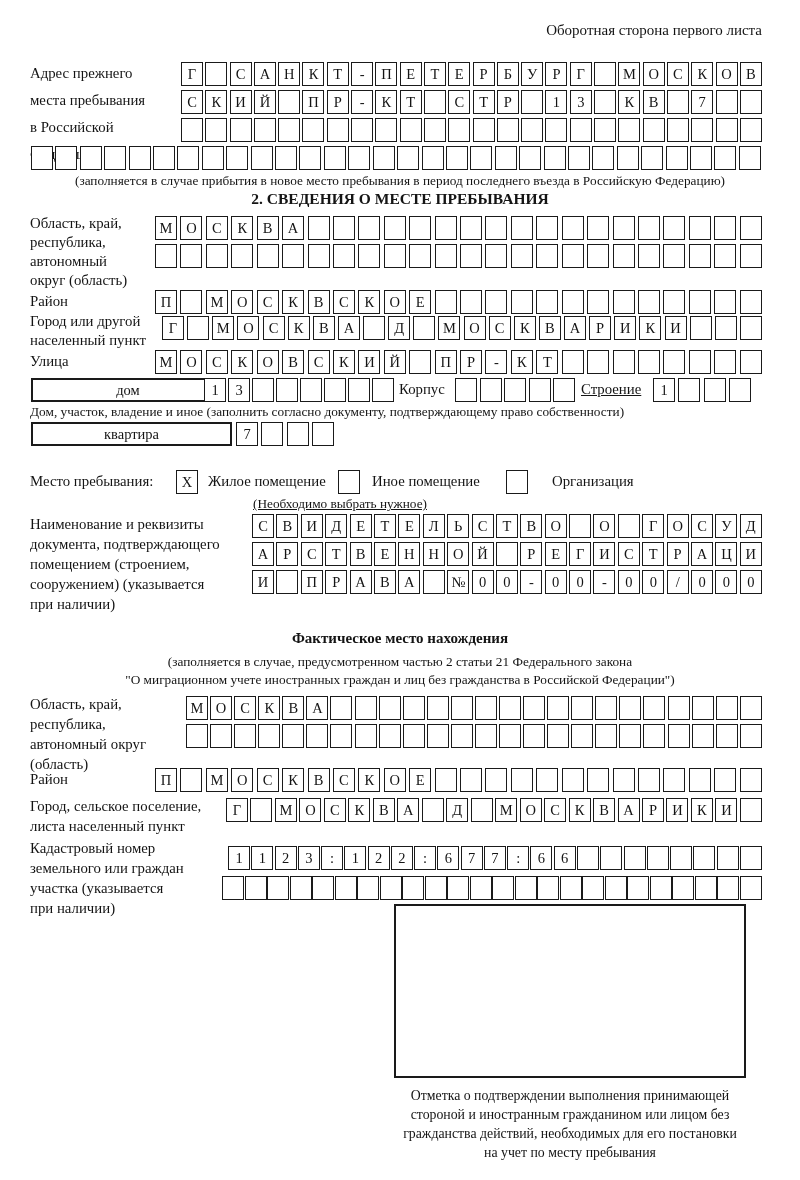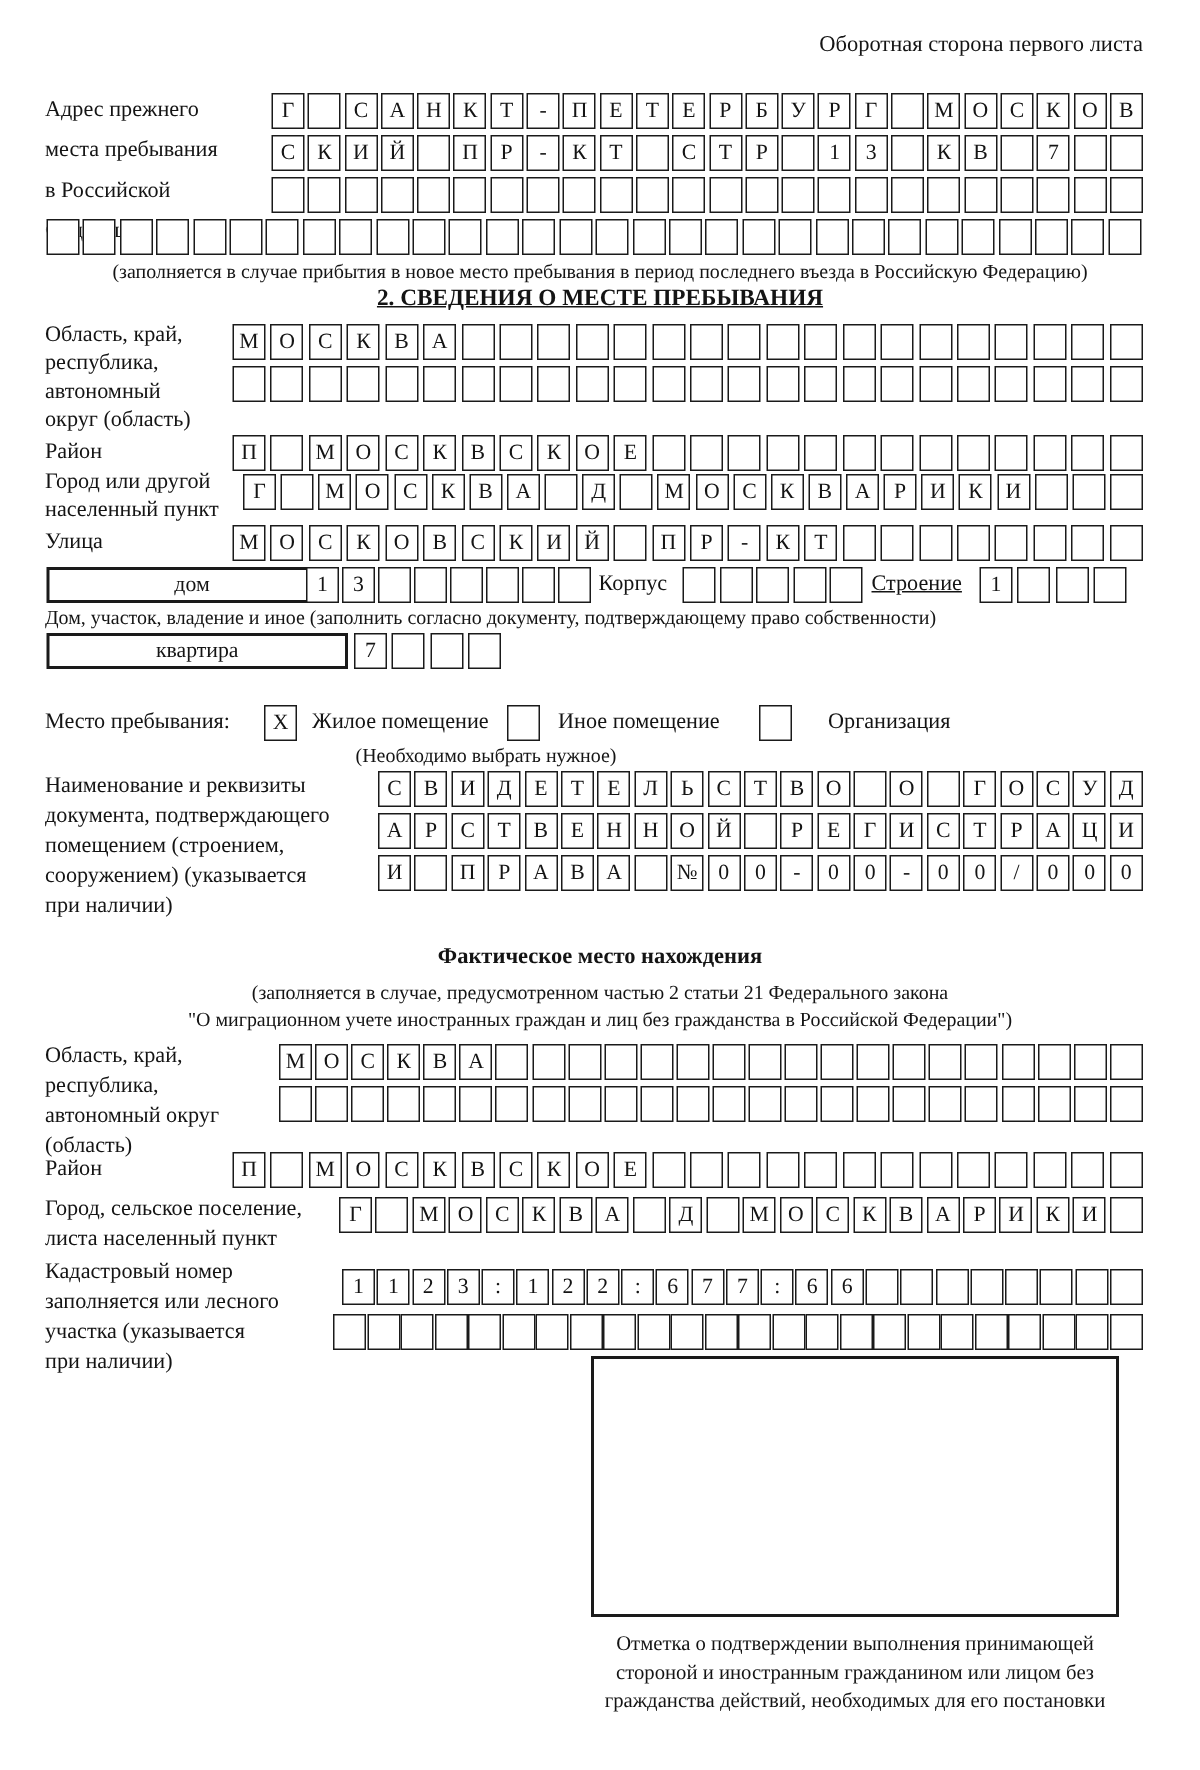--- a/index.html
+++ b/index.html
@@ -147,21 +147,21 @@
       <span class="cell"></span>
       <span class="cell"></span>
       <span class="cell"></span>
       <span class="cell"></span>
       <span class="cell"></span>
       <span class="cell"></span>
       <span class="cell"></span>
     </div>
   <div class="abs cap ctr" style="top:173px;">(заполняется в случае прибытия в новое место пребывания в период последнего въезда в Российскую Федерацию)</div>
 
-  <div class="abs ctr titleb" style="top:190px;text-decoration:underline;">2. СВЕДЕНИЯ О МЕСТЕ ПРЕБЫВАНИЯ</div>
+  <div class="abs ctr titleb" style="top:190px;">2. СВЕДЕНИЯ О МЕСТЕ ПРЕБЫВАНИЯ</div>
 
   <div class="abs lbl" style="left:30px; top:214px;">
     <div>Область, край,</div>
     <div>республика,</div>
     <div>автономный</div>
     <div>округ (область)</div>
   </div>
   <div class="cellrow" style="left:155px; top:216px; width:607px;">
       <span class="cell">М</span>
       <span class="cell">О</span>
@@ -338,21 +338,21 @@
       <span class="cell"></span>
     </div>
 
   <div class="abs lbl" style="left:30px; top:472px;">Место пребывания:</div>
   <div class="checkbox" style="left:176px; top:470px;">X</div>
   <div class="abs lbl" style="left:208px; top:472px;">Жилое помещение</div>
   <div class="checkbox" style="left:338px; top:470px;"></div>
   <div class="abs lbl" style="left:372px; top:472px;">Иное помещение</div>
   <div class="checkbox" style="left:506px; top:470px;"></div>
   <div class="abs lbl" style="left:552px; top:472px;">Организация</div>
-  <div class="abs cap" style="left:184px; top:496px; width:280px; text-align:center;">(Необходимо выбрать нужное)</div>
+  <div class="abs cap" style="left:200px; top:496px; width:280px; text-align:center;text-decoration:underline;">(Необходимо выбрать нужное)</div>
 
   <div class="abs lbl" style="left:30px; top:514px; line-height:20px;">
     <div>Наименование и реквизиты</div>
     <div>документа, подтверждающего</div>
     <div>помещением (строением,</div>
     <div>сооружением) (указывается</div>
     <div>при наличии)</div>
   </div>
   <div class="cellrow" style="left:252px; top:514px; width:510px;">
       <span class="cell">С</span>
@@ -539,21 +539,21 @@
       <span class="cell">А</span>
       <span class="cell">Р</span>
       <span class="cell">И</span>
       <span class="cell">К</span>
       <span class="cell">И</span>
       <span class="cell"></span>
     </div>
 
   <div class="abs lbl" style="left:30px; top:838px; line-height:20px;">
     <div>Кадастровый номер</div>
-    <div>заполняется или лесного</div>
+    <div>земельного или граждан</div>
     <div>участка (указывается</div>
     <div>при наличии)</div>
   </div>
   <div class="cellrow" style="left:228px; top:846px; width:534px;">
       <span class="cell">1</span>
       <span class="cell">1</span>
       <span class="cell">2</span>
       <span class="cell">3</span>
       <span class="cell">:</span>
       <span class="cell">1</span>
@@ -600,15 +600,16 @@
       <span class="cell"></span>
       <span class="cell"></span>
       <span class="cell"></span>
     </div>
 
   <div class="stampbox" style="left:394px; top:904px; width:352px; height:174px;"></div>
   <div class="abs" style="left:370px; top:1086px; width:400px; text-align:center; font-size:13.8px; line-height:19px;">
     <div>Отметка о подтверждении выполнения принимающей</div>
     <div>стороной и иностранным гражданином или лицом без</div>
     <div>гражданства действий, необходимых для его постановки</div>
+    <div>на учет по месту пребывания</div>
   </div>
 
 </div>
 
 </body></html>

